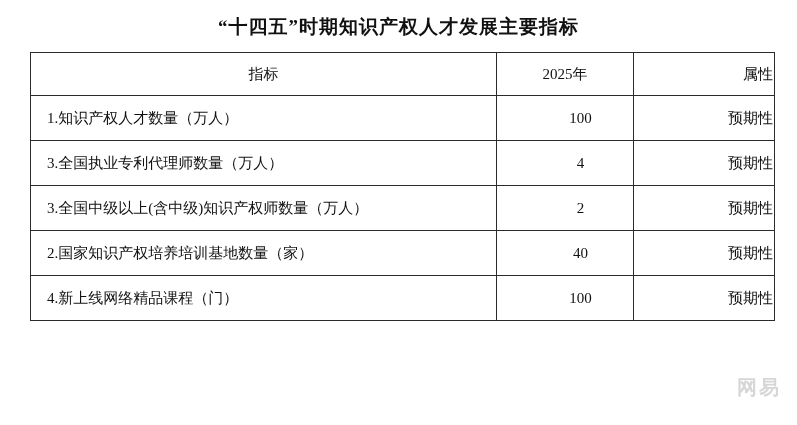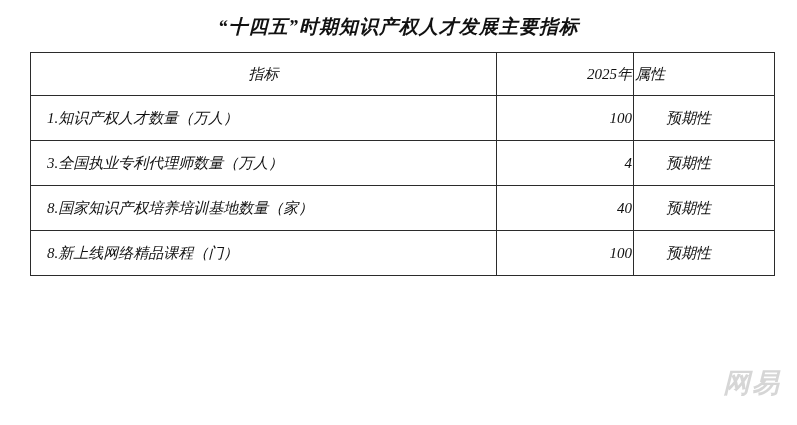--- a/index.html
+++ b/index.html
@@ -13,21 +13,20 @@
     font-family: "Liberation Serif", "DejaVu Serif", serif;
     color: #1a1a1a;
     overflow: hidden;
     position: relative;
   }
   .page {
     position: relative;
     width: 797px;
     height: 425px;
     box-sizing: border-box;
-    font-style: italic;
   }
   .doc-title {
     text-align: center;
     font-size: 19px;
     font-weight: bold;
     letter-spacing: 1px;
     padding-top: 14px;
     padding-bottom: 12px;
     color: #111111;
   }
@@ -55,37 +54,37 @@
   }
   tbody td {
     height: 42px;
     padding-left: 32px;
   }
   td.col-name, th.col-name {
     width: 463px;
   }
   td.col-value, th.col-value {
     width: 134px;
-    text-align: right;
+    text-align: center;
   }
   td.col-attr, th.col-attr {
     width: 138px;
-    text-align: left;
+    text-align: right;
   }
   td.col-name {
     padding-left: 16px;
     text-align: left;
     white-space: nowrap;
     overflow: hidden;
   }
   .watermark {
     position: absolute;
     right: 16px;
     bottom: 24px;
-    font-size: 27px;
+    font-size: 20px;
     font-weight: bold;
     color: rgba(120,120,120,0.30);
     letter-spacing: 2px;
     font-family: "Liberation Sans", sans-serif;
     pointer-events: none;
   }
 </style>
 </head>
 <body>
 
@@ -107,26 +106,31 @@
           <td class="col-name">1.知识产权人才数量（万人）</td>
           <td class="col-value">100</td>
           <td class="col-attr">预期性</td>
         </tr>
         <tr>
           <td class="col-name">3.全国执业专利代理师数量（万人）</td>
           <td class="col-value">4</td>
           <td class="col-attr">预期性</td>
         </tr>
         <tr>
-          <td class="col-name">8.国家知识产权培养培训基地数量（家）</td>
+          <td class="col-name">3.全国中级以上(含中级)知识产权师数量（万人）</td>
+          <td class="col-value">2</td>
+          <td class="col-attr">预期性</td>
+        </tr>
+        <tr>
+          <td class="col-name">2.国家知识产权培养培训基地数量（家）</td>
           <td class="col-value">40</td>
           <td class="col-attr">预期性</td>
         </tr>
         <tr>
-          <td class="col-name">8.新上线网络精品课程（门）</td>
+          <td class="col-name">4.新上线网络精品课程（门）</td>
           <td class="col-value">100</td>
           <td class="col-attr">预期性</td>
         </tr>
       </tbody>
     </table>
   </div>
 
   <div class="watermark">网易</div>
 
 </div>

